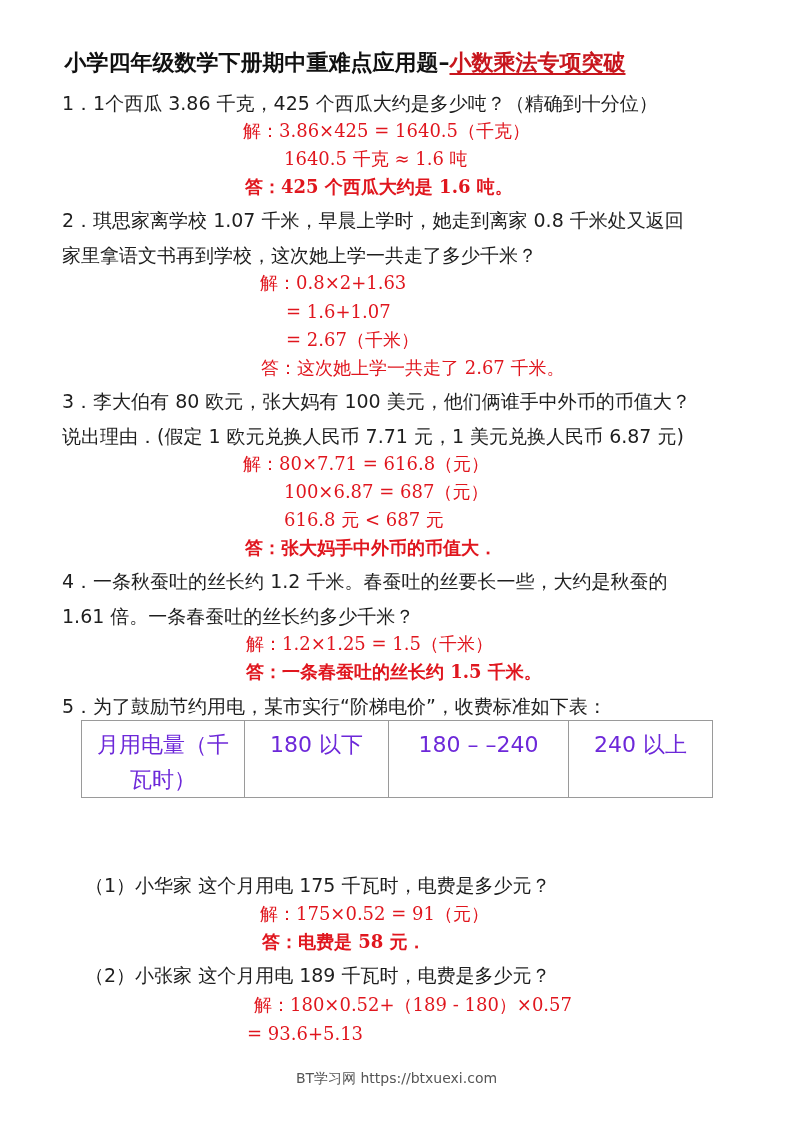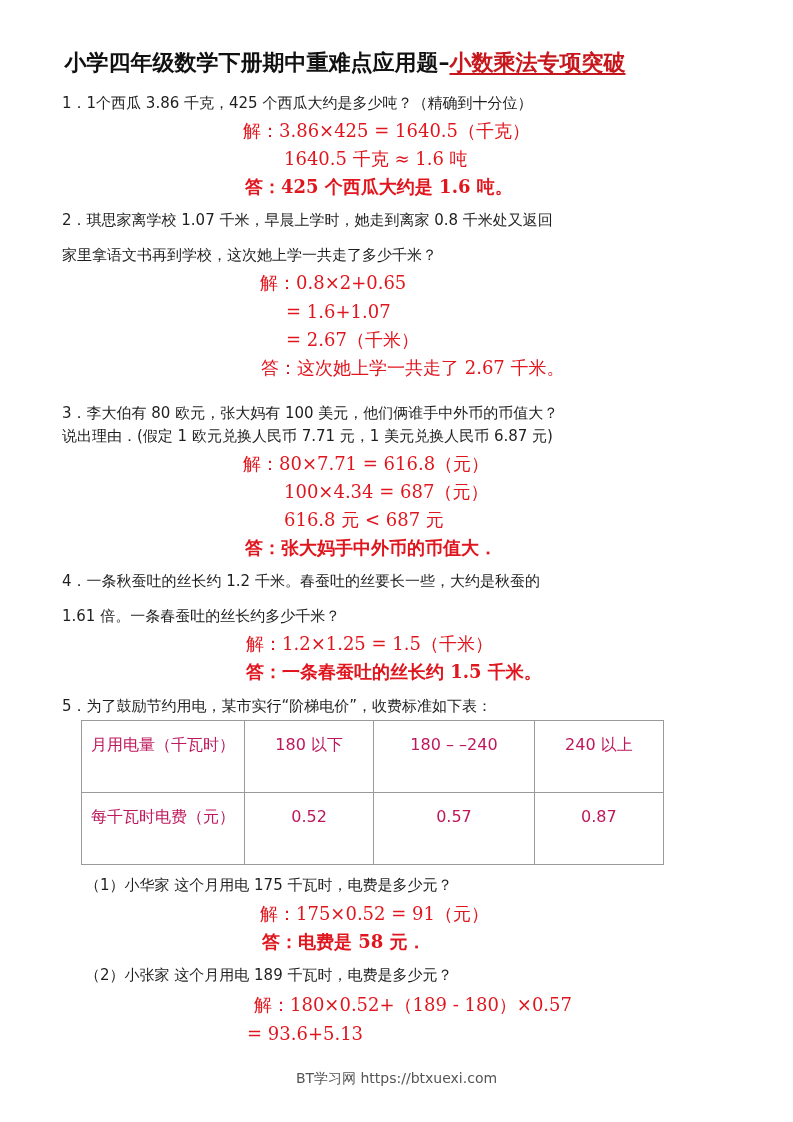--- a/index.html
+++ b/index.html
@@ -1,73 +1,67 @@
 <!DOCTYPE html>
 <html><head>
 <meta charset="utf-8">
 <style>
   html, body { margin: 0; padding: 0; background: #ffffff; }
   body { width: 793px; height: 1122px; position: relative; overflow: hidden;
          font-family: "DejaVu Sans", "Liberation Sans", sans-serif; color: #1a1a1a; }
   .title { position: absolute; left: 0; width: 690px; top: 48px; text-align: center;
            font-size: 22px; font-weight: bold; color: #111; letter-spacing: 0px; white-space: nowrap; }
   .title .hl { color: #c8161d; text-decoration: underline; text-decoration-thickness: 2px; text-underline-offset: 3px; }
-  .q { position: absolute; left: 62px; font-size: 15px; line-height: 34px; color: #1e1e1e; white-space: nowrap; }
+  .q { position: absolute; left: 62px; font-size: 19px; line-height: 34px; color: #1e1e1e; white-space: nowrap; }
   .ans { position: absolute; font-family: "DejaVu Serif", "Liberation Serif", serif; font-size: 18px; color: #e0161e; white-space: nowrap; line-height: 28px; }
-  table.rate { position: absolute; left: 81px; top: 720px; width: 583px; border-collapse: collapse; font-size: 16px; color: #be185d; }
+  table.rate { position: absolute; left: 81px; top: 720px; width: 632px; border-collapse: collapse; font-size: 22px; color: #6d28d9; }
   table.rate td { border: 1px solid #9a9a9a; text-align: center; vertical-align: top; padding: 6px 6px 0 6px; line-height: 35px; height: 65px; }
   table.rate td.h { width: 150px; }
   .footer { position: absolute; top: 1070px; left: 0; width: 793px; text-align: center;
             font-family: "DejaVu Sans", sans-serif; font-size: 14px; color: #555; }
 </style>
 </head>
 <body>
 
 <div class="title"><span>小学四年级数学下册期中重难点应用题–</span><span class="hl">小数乘法专项突破</span></div>
 
 <div class="q" style="top:86px;">1．1个西瓜 3.86 千克，425 个西瓜大约是多少吨？（精确到十分位）</div>
 <div class="ans" style="left:243px;top:117px;">解：3.86×425 = 1640.5（千克）</div>
 <div class="ans" style="left:284px;top:145px;">1640.5 千克 ≈ 1.6 吨</div>
 <div class="ans" style="left:245px;top:173px;font-weight:bold;">答：425 个西瓜大约是 1.6 吨。</div>
 
 <div class="q" style="top:203px;">2．琪思家离学校 1.07 千米，早晨上学时，她走到离家 0.8 千米处又返回</div>
 <div class="q" style="top:238px;">家里拿语文书再到学校，这次她上学一共走了多少千米？</div>
-<div class="ans" style="left:260px;top:269px;">解：0.8×2+0.65</div>
+<div class="ans" style="left:260px;top:269px;">解：0.8×2+1.63</div>
 <div class="ans" style="left:286px;top:298px;">= 1.6+1.07</div>
 <div class="ans" style="left:286px;top:326px;">= 2.67（千米）</div>
 <div class="ans" style="left:261px;top:354px;font-weight:normal;">答：这次她上学一共走了 2.67 千米。</div>
 
-<div class="q" style="top:384px;margin-top:12px;">3．李大伯有 80 欧元，张大妈有 100 美元，他们俩谁手中外币的币值大？</div>
+<div class="q" style="top:384px;">3．李大伯有 80 欧元，张大妈有 100 美元，他们俩谁手中外币的币值大？</div>
 <div class="q" style="top:419px;">说出理由．(假定 1 欧元兑换人民币 7.71 元，1 美元兑换人民币 6.87 元)</div>
 <div class="ans" style="left:243px;top:450px;">解：80×7.71 = 616.8（元）</div>
-<div class="ans" style="left:284px;top:478px;">100×4.34 = 687（元）</div>
+<div class="ans" style="left:284px;top:478px;">100×6.87 = 687（元）</div>
 <div class="ans" style="left:284px;top:506px;">616.8 元 &lt; 687 元</div>
 <div class="ans" style="left:245px;top:534px;font-weight:bold;">答：张大妈手中外币的币值大．</div>
 
 <div class="q" style="top:564px;">4．一条秋蚕吐的丝长约 1.2 千米。春蚕吐的丝要长一些，大约是秋蚕的</div>
 <div class="q" style="top:599px;">1.61 倍。一条春蚕吐的丝长约多少千米？</div>
 <div class="ans" style="left:246px;top:630px;">解：1.2×1.25 = 1.5（千米）</div>
 <div class="ans" style="left:246px;top:658px;font-weight:bold;">答：一条春蚕吐的丝长约 1.5 千米。</div>
 
 <div class="q" style="top:689px;">5．为了鼓励节约用电，某市实行“阶梯电价”，收费标准如下表：</div>
 
 <table class="rate">
   <tbody>
       <tr>
     <td class="h">月用电量（千瓦时）</td>
     <td>180 以下</td>
     <td>180 – –240</td>
     <td>240 以上</td>
   </tr>
-  <tr>
-    <td class="h">每千瓦时电费（元）</td>
-    <td>0.52</td>
-    <td>0.57</td>
-    <td>0.87</td>
-  </tr>
 </tbody>
   </table>
 
 <div class="q" style="left:85px;top:868px;">（1）小华家 这个月用电 175 千瓦时，电费是多少元？</div>
 <div class="ans" style="left:260px;top:900px;">解：175×0.52 = 91（元）</div>
 <div class="ans" style="left:262px;top:928px;font-weight:bold;">答：电费是 58 元．</div>
 
 <div class="q" style="left:85px;top:958px;">（2）小张家 这个月用电 189 千瓦时，电费是多少元？</div>
 <div class="ans" style="left:254px;top:991px;">解：180×0.52+（189 - 180）×0.57</div>
 <div class="ans" style="left:247px;top:1020px;">= 93.6+5.13</div>

